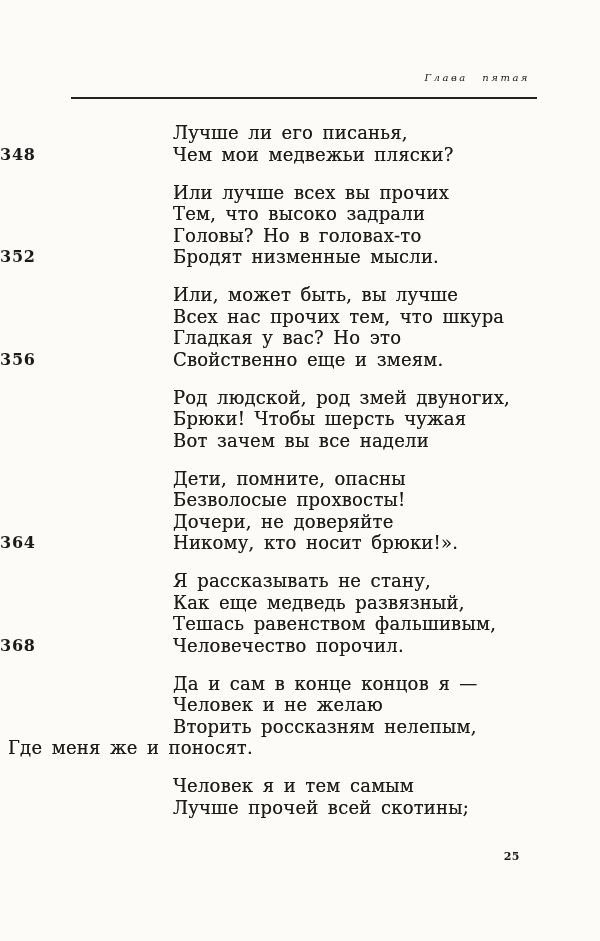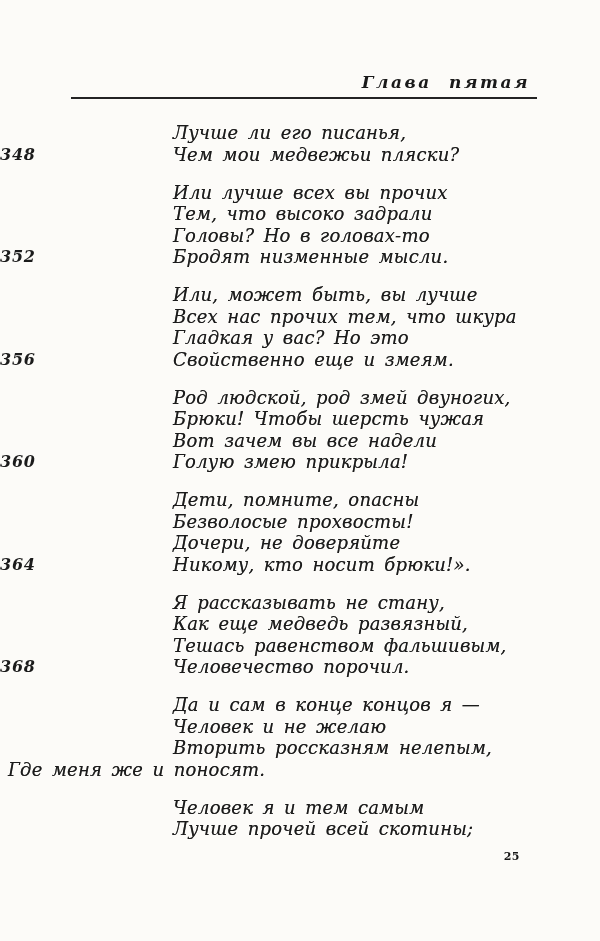--- a/index.html
+++ b/index.html
@@ -15,40 +15,39 @@
     background: #fcfbf8;
     font-family: "DejaVu Serif", serif;
     color: #1b1b1b;
     overflow: hidden;
   }
   .running-head {
     position: absolute;
     top: 72px;
     right: 70px;
     font-style: italic;
-    font-weight: bold;
-    font-size: 17px;
+    font-weight: normal;
+    font-size: 10px;
     letter-spacing: 2.5px;
     word-spacing: 9px;
     color: #191919;
   }
   .head-rule {
     position: absolute;
     top: 97px;
     left: 71px;
     width: 466px;
     height: 2px;
     background: #232323;
   }
   .poem {
     position: absolute;
     top: 122px;
     left: 0;
     width: 600px;
-    font-style: italic;
   }
   .stanza {
     margin-bottom: 16.5px;
   }
   .verse-line {
     display: flex;
     align-items: baseline;
     height: 21.5px;
     line-height: 21.5px;
     font-size: 18px;
@@ -139,24 +138,20 @@
           <span class="line-text">Род людской, род змей двуногих,</span>
         </div>
         <div class="verse-line">
           <span class="line-num"></span>
           <span class="line-text">Брюки! Чтобы шерсть чужая</span>
         </div>
         <div class="verse-line">
           <span class="line-num"></span>
           <span class="line-text">Вот зачем вы все надели</span>
         </div>
-        <div class="verse-line">
-          <span class="line-num">360</span>
-          <span class="line-text">Голую змею прикрыла!</span>
-        </div>
       </div>
       <div class="stanza">
         <div class="verse-line">
           <span class="line-num"></span>
           <span class="line-text">Дети, помните, опасны</span>
         </div>
         <div class="verse-line">
           <span class="line-num"></span>
           <span class="line-text">Безволосые прохвосты!</span>
         </div>

